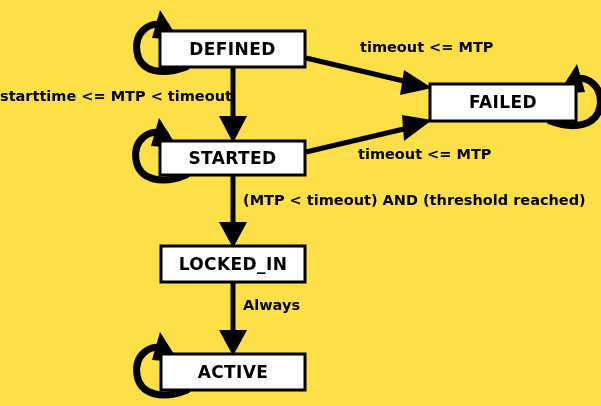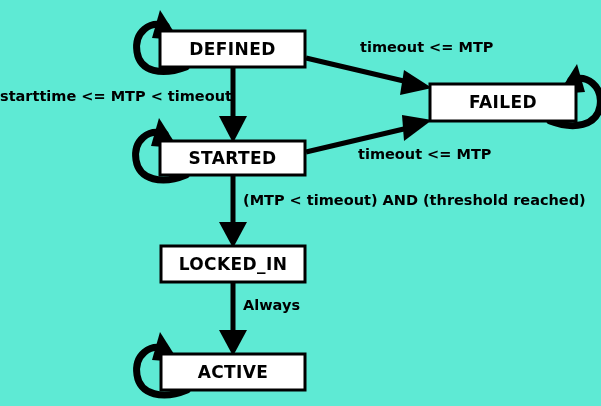--- a/index.html
+++ b/index.html
@@ -10,21 +10,21 @@
   body {
     width: 601px;
     height: 406px;
     overflow: hidden;
     font-family: "DejaVu Sans", sans-serif;
   }
   #diagram-root {
     position: relative;
     width: 601px;
     height: 406px;
-    background: #5eead4;
+    background: #fde047;
   }
   svg#state-machine-svg {
     display: block;
     width: 601px;
     height: 406px;
   }
   .state-box-rect {
     fill: #ffffff;
     stroke: #000000;
     stroke-width: 3;

